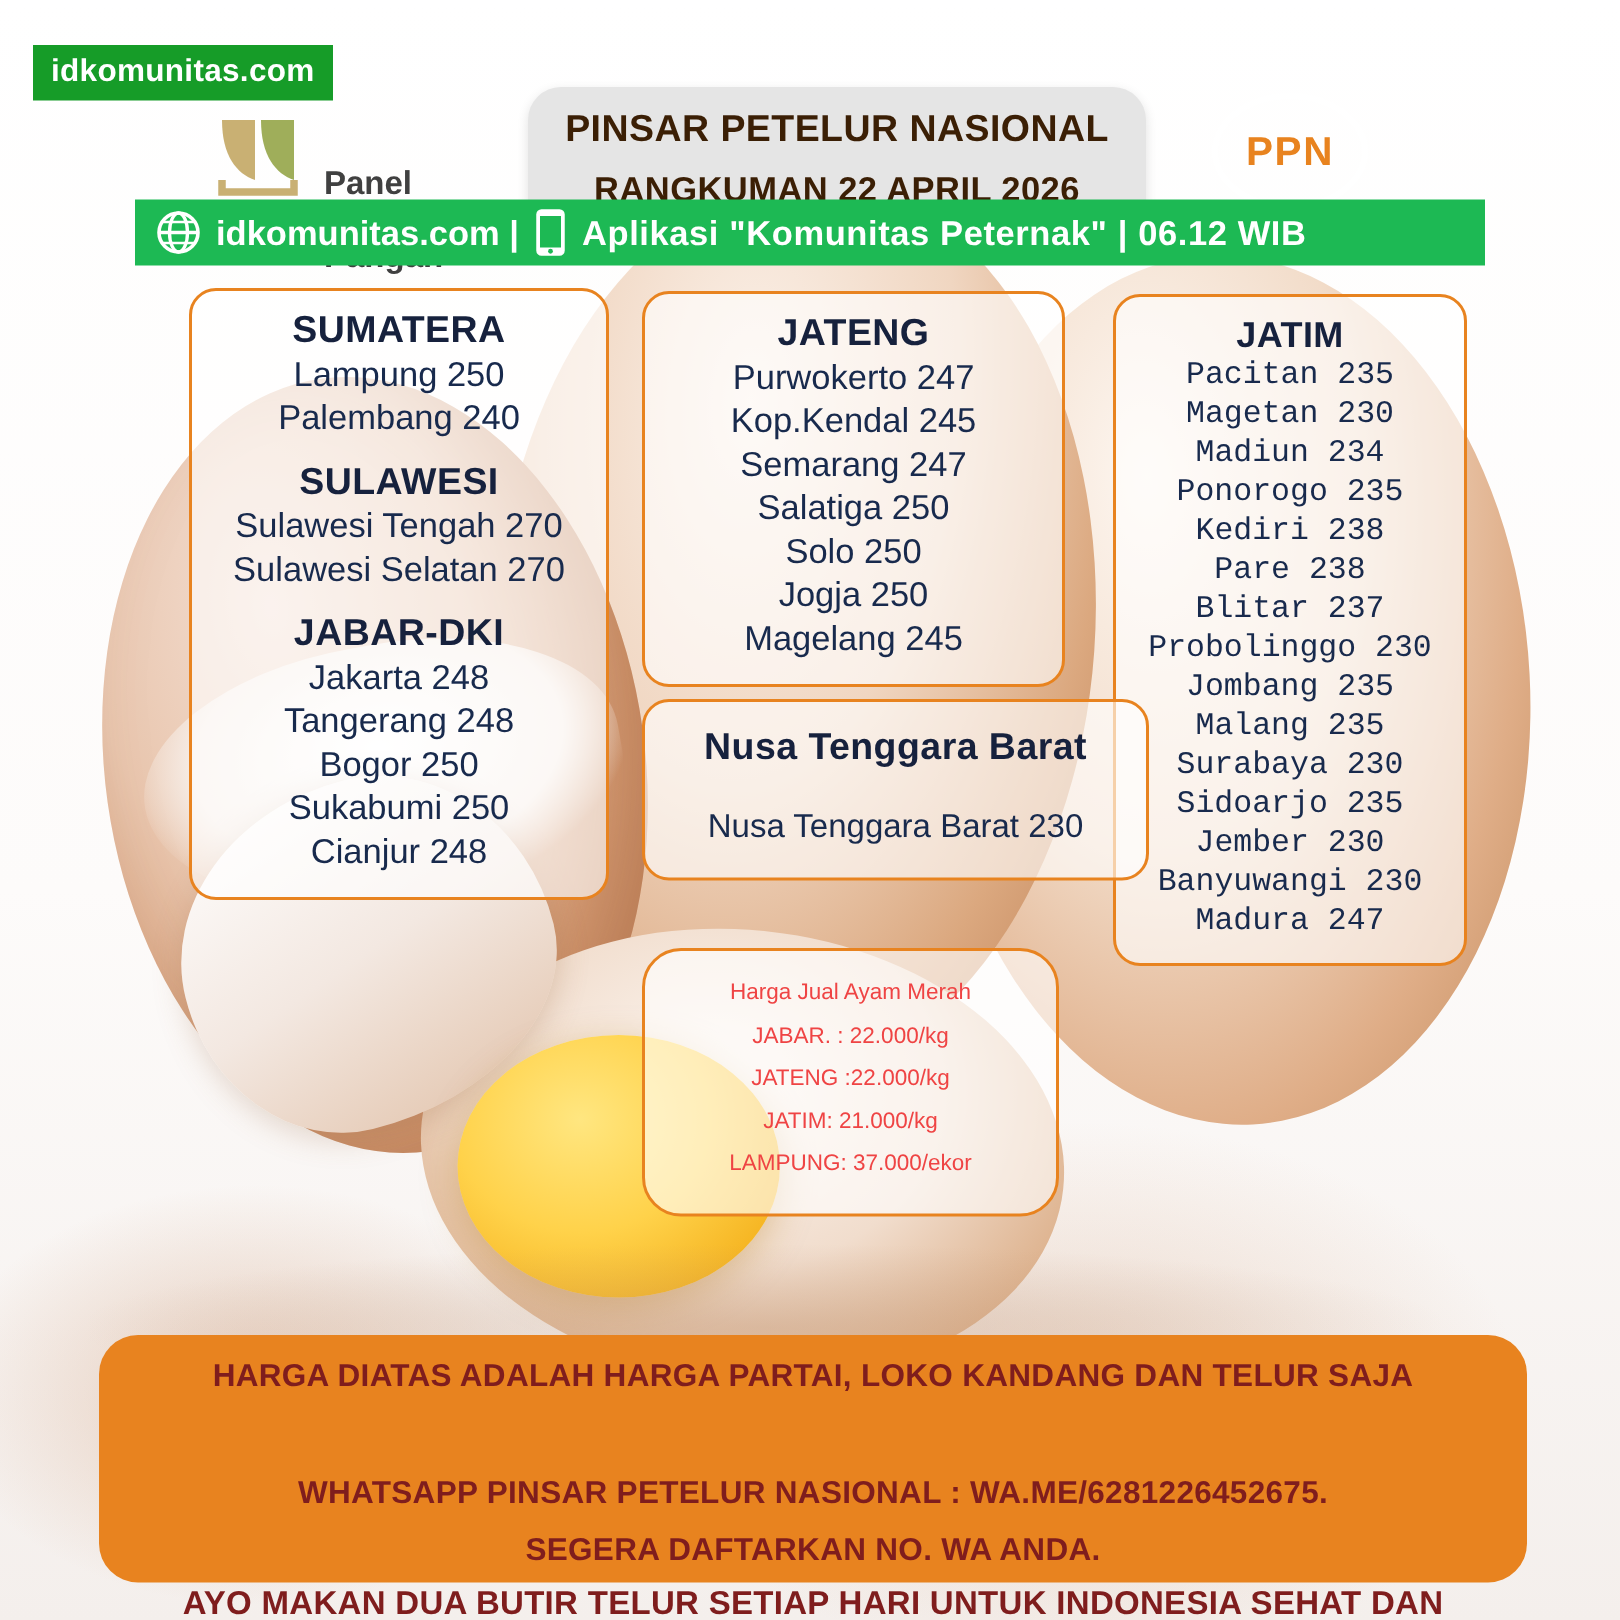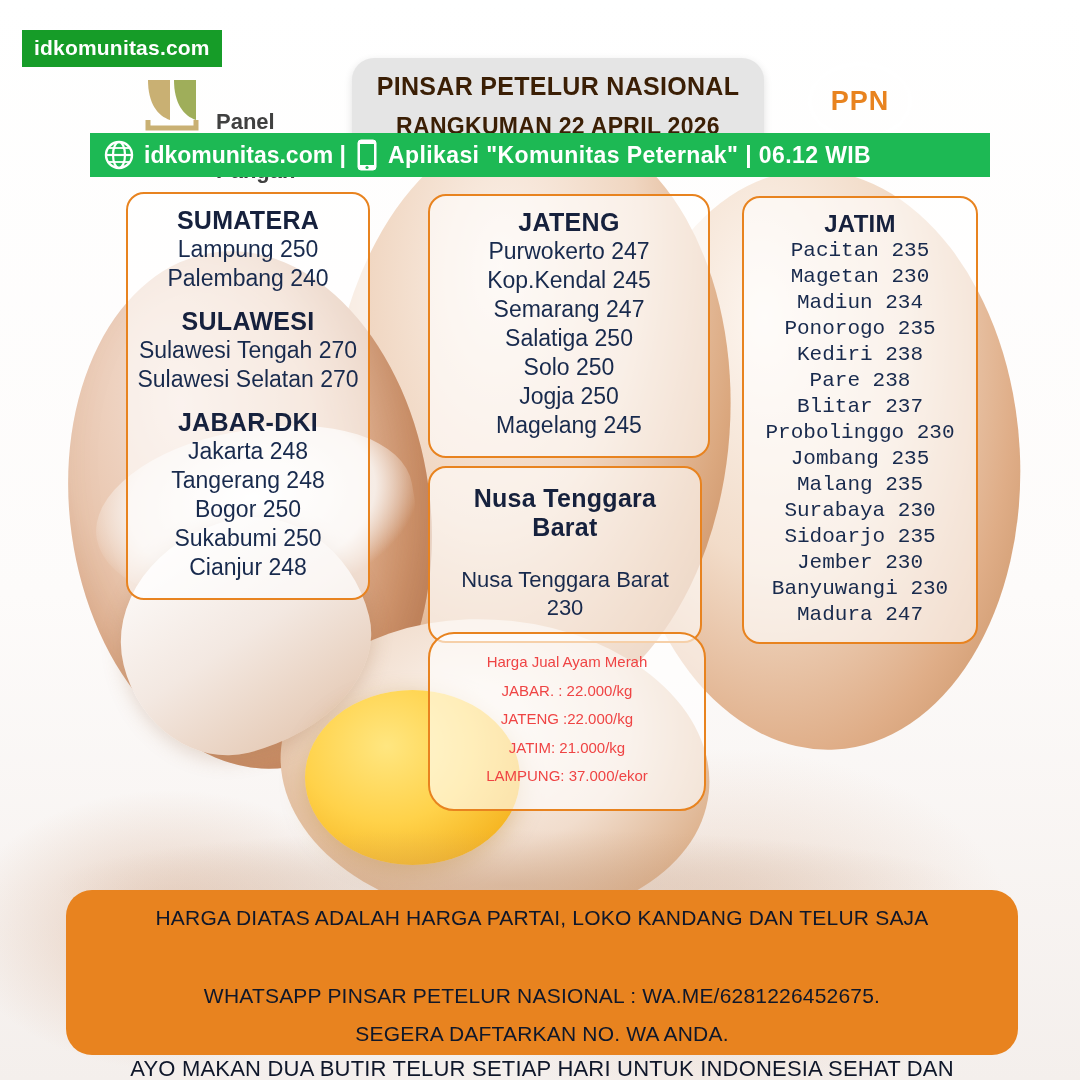--- a/index.html
+++ b/index.html
@@ -215,48 +215,48 @@
     text-align: center;
     letter-spacing: 0.3px;
   }
   .card .row {
     font-size: 23px;
     color: #182a4d;
     text-align: center;
     line-height: 1.26;
   }
 
-  #card-sumatera { left: 126px; top: 192px; width: 244px; padding: 12px 8px 16px 8px; }
+  #card-sumatera { left: 126px; top: 192px; width: 280px; padding: 12px 8px 16px 8px; }
   #card-sumatera .gap { height: 14px; }
   #card-jateng   { left: 428px; top: 194px; width: 282px; padding: 12px 8px 16px 8px; }
   #card-jatim    { left: 742px; top: 196px; width: 236px; padding: 12px 8px 14px 8px; }
   #card-jatim h3 { font-size: 24px; }
   #card-jatim .row { font-size: 21px; line-height: 1.24; font-family: Liberation Mono, monospace; }
-  #card-ntb      { left: 428px; top: 466px; width: 274px; padding: 16px 10px 20px 10px; }
+  #card-ntb      { left: 428px; top: 466px; width: 338px; padding: 16px 10px 20px 10px; }
   #card-ntb h3   { font-size: 25px; text-align: center; }
   #card-ntb .row { margin-top: 24px; font-size: 22px; }
   #card-ayam     { left: 428px; top: 632px; width: 278px; padding: 14px 10px 18px 10px; border-radius: 26px; }
   #card-ayam .row { font-size: 15px; line-height: 1.9; color: #ef4444; }
 
   
   .bottom-panel {
     position: absolute;
     left: 66px; top: 890px;
     width: 952px;
     height: 165px;
     background: #e8831f;
     border-radius: 26px;
     box-sizing: border-box;
     padding: 16px 20px;
     text-align: center;
     z-index: 25;
   }
   .bottom-panel .l {
-    color: #0f172a;
-    font-weight: normal;
+    color: #7f1d1d;
+    font-weight: bold;
     letter-spacing: 0.2px;
   }
   .bottom-panel .l1 { font-size: 21px; }
   .bottom-panel .l2 { font-size: 21px; margin-top: 54px; }
   .bottom-panel .l3 { font-size: 21px; margin-top: 14px; }
   .bottom-panel .l4 { font-size: 22px; margin-top: 10px; }
 </style>
 </head>
 <body>
 

